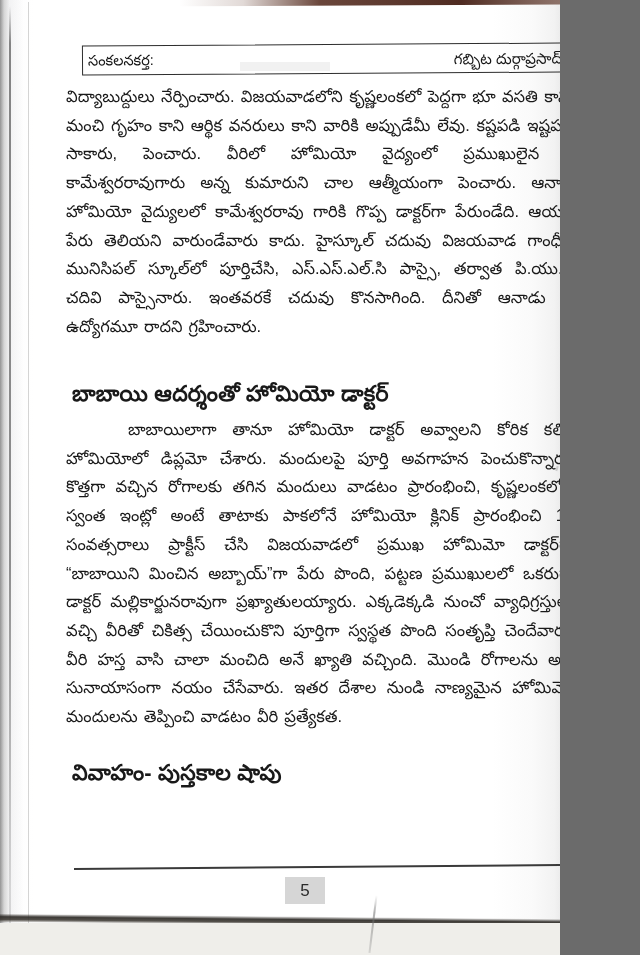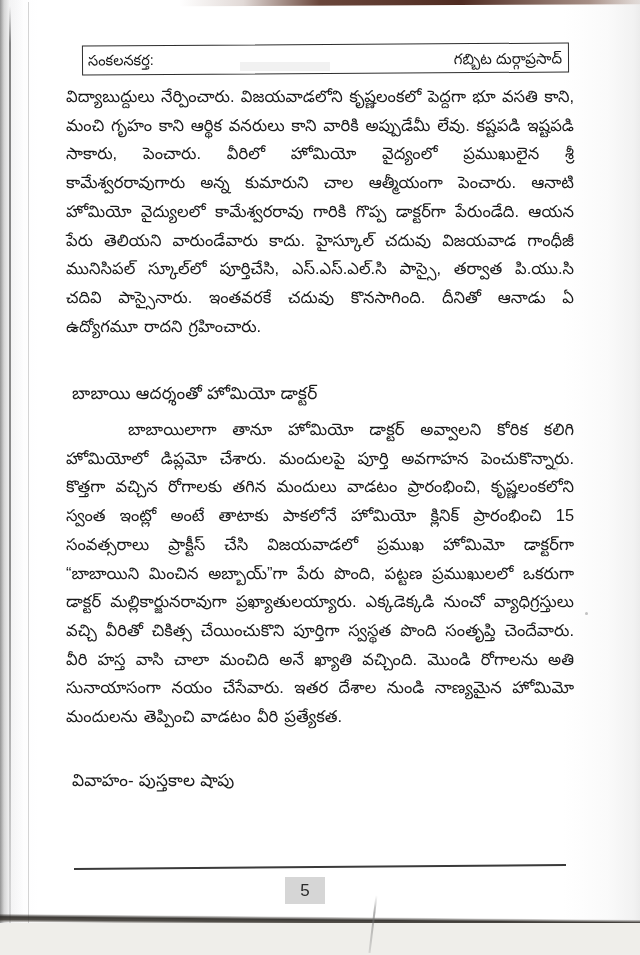--- a/index.html
+++ b/index.html
@@ -2,21 +2,21 @@
 <html><head>
 <meta charset="utf-8">
 <style>
   html, body {
     margin: 0;
     padding: 0;
     background: #6b6b6b;
   }
   .page {
     position: relative;
-    width: 640px;
+    width: 560px;
     height: 955px;
     overflow: hidden;
     background: #fdfdfd;
     font-family: "Liberation Serif", "DejaVu Serif", serif;
   }
 
   
   .scan-paper {
     position: absolute;
     inset: 0;
@@ -155,27 +155,27 @@
     text-justify: inter-word;
   }
   .para {
     margin: 0 0 0 0;
     text-indent: 62px;
     word-spacing: 1.5px;
   }
   .para.no-indent { text-indent: 0; }
 
   .section-head {
-    font-weight: normal;
-    font-size: 17px;
+    font-weight: bold;
+    font-size: 22px;
     margin: 30px 0 6px 6px;
     text-indent: 0;
     letter-spacing: 0.2px;
   }
-  .section-head.tight { margin-top: 36px; }
+  .section-head.tight { margin-top: 28px; }
 
   .gap-sm { height: 10px; }
 
   
   .footer-rule {
     position: absolute;
     left: 74px;
     top: 866px;
     width: 492px;
     height: 1.6px;

